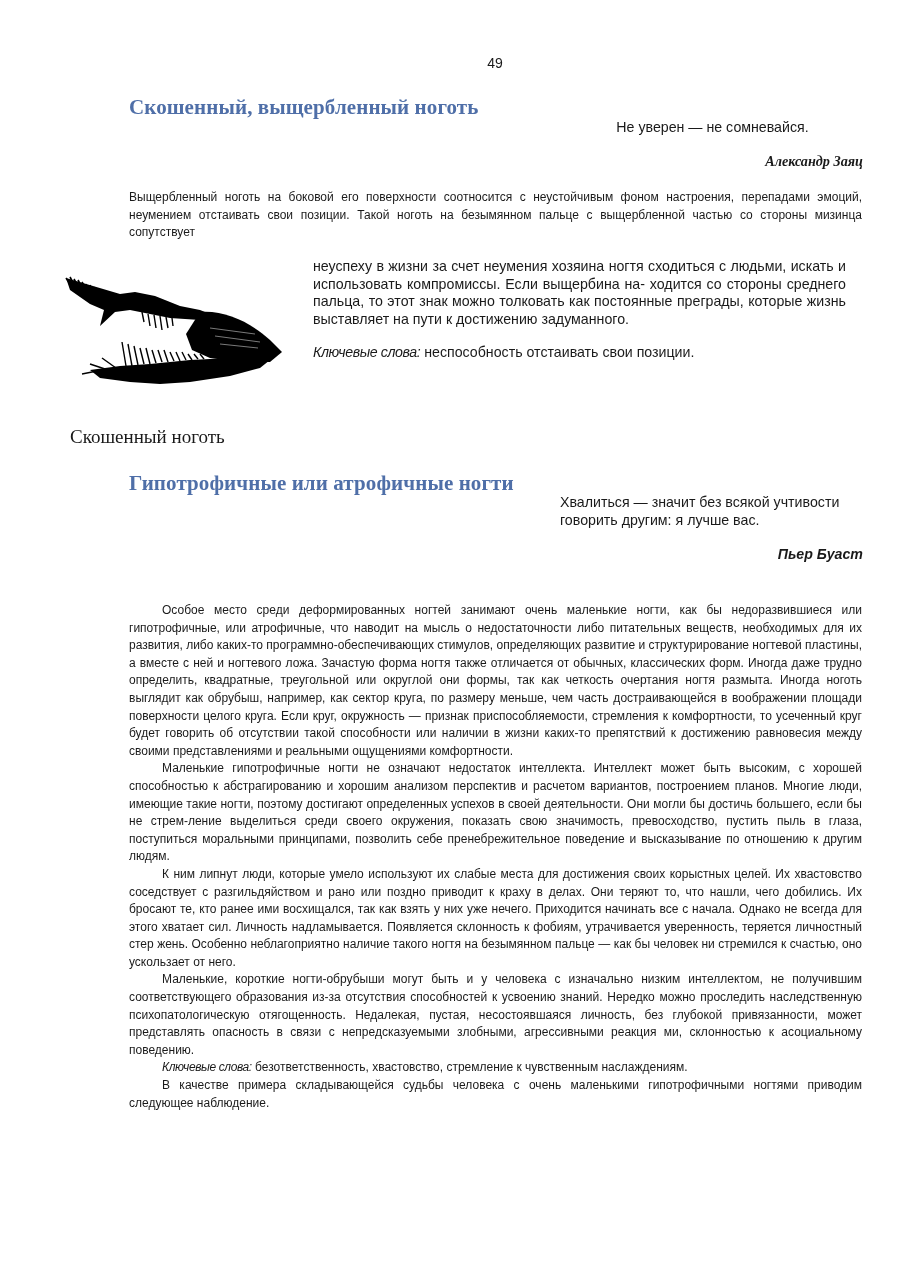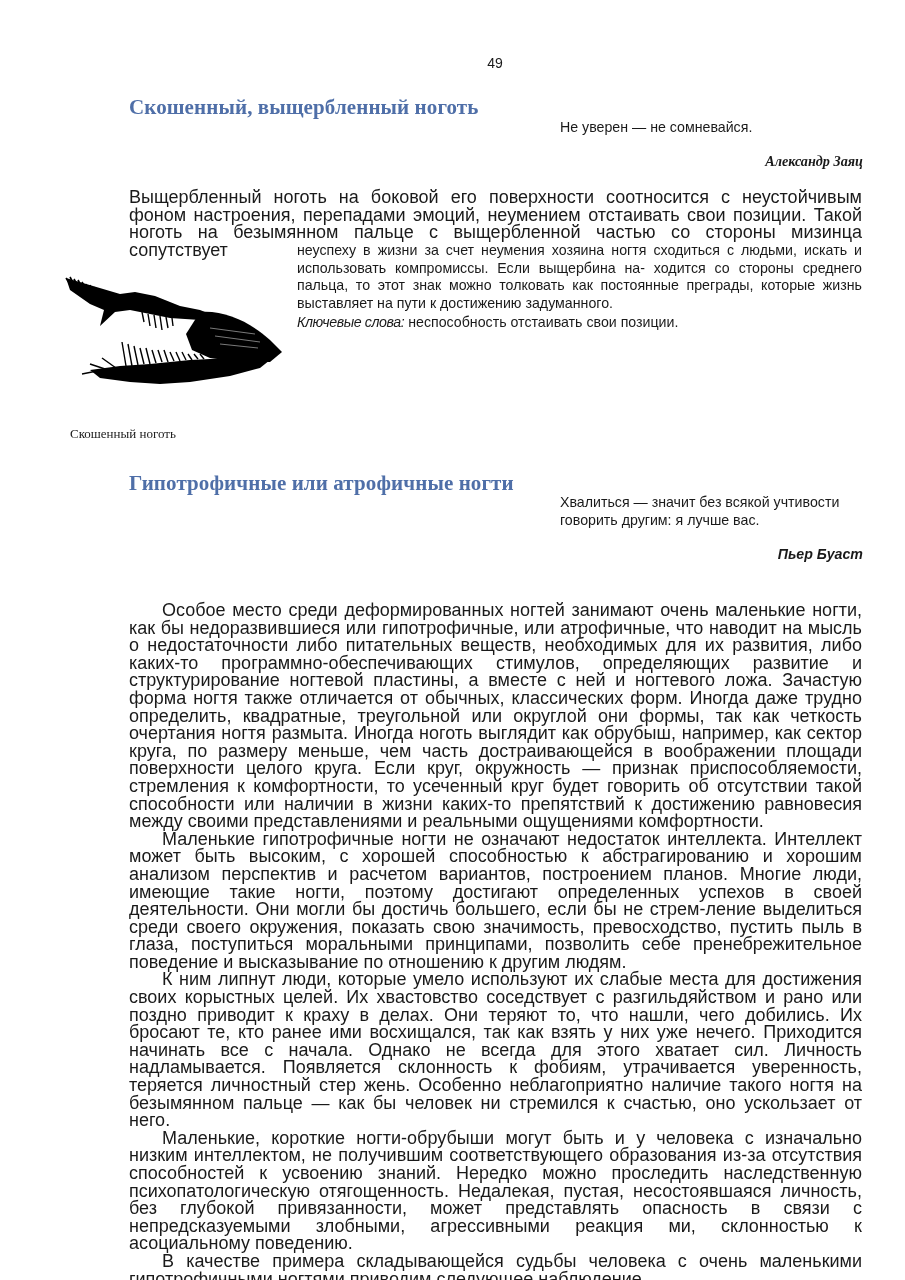--- a/index.html
+++ b/index.html
@@ -1,36 +1,36 @@
 <!DOCTYPE html>
 <html><head>
 <meta charset="utf-8">
 <style>
   html, body { margin: 0; padding: 0; background: #ffffff; }
   body { width: 905px; height: 1280px; position: relative; overflow: hidden; font-family: "Liberation Sans", sans-serif; color: #1a1a1a; }
   .page-number { position: absolute; top: 55px; left: 0; width: 990px; text-align: center; font-size: 14px; }
   .heading { position: absolute; left: 129px; font-family: "Liberation Serif", serif; font-weight: bold; font-size: 21px; color: #4f6fa8; letter-spacing: 0.1px; }
   .epigraph { position: absolute; left: 560px; width: 305px; font-size: 14.2px; line-height: 18px; }
   .epigraph-author { position: absolute; right: 42px; font-size: 14.2px; font-weight: bold; font-style: italic; }
-  .para { position: absolute; left: 129px; width: 733px; font-size: 18px; line-height: 17.6px; text-align: justify; }
+  .para { position: absolute; left: 129px; width: 733px; font-size: 12px; line-height: 17.6px; text-align: justify; }
   .para p { margin: 0; }
   .indent { text-indent: 33px; }
   .kw { font-style: italic; letter-spacing: -0.4px; }
   .wrap { position: absolute; left: 297px; width: 565px; font-size: 14.2px; line-height: 17.6px; text-align: justify; }
-  .wrap p { margin: 0; }
+  .wrap p { margin: 16px; }
   .figure { position: absolute; left: 60px; top: 270px; width: 230px; height: 125px; }
-  .caption { position: absolute; left: 70px; top: 426px; font-family: "Liberation Serif", serif; font-size: 13px; }
+  .caption { position: absolute; left: 70px; top: 426px; font-family: "Liberation Serif", serif; font-size: 19px; }
 </style>
 </head>
 <body>
 
 <div class="page-number">49</div>
 
 <div class="heading" style="top:95px;">Скошенный, выщербленный ноготь</div>
-<div class="epigraph" style="top:118px;">Не уверен — не сомневайся.</div>
+<div class="epigraph" style="top:118px;text-align:center;">Не уверен — не сомневайся.</div>
 <div class="epigraph-author" style="top:153px;font-family:Liberation Serif, serif;">Александр Заяц</div>
 
 <div class="para" style="top:189px;">
   <p style="text-align:justify;">Выщербленный ноготь на боковой его поверхности соотносится с неустойчивым фоном настроения, перепадами эмоций, неумением отстаивать свои позиции. Такой ноготь на безымянном пальце с выщербленной частью со стороны мизинца сопутствует</p>
 </div>
 
 <div class="wrap" style="top:242px;">
   <p>неуспеху в жизни за счет неумения хозяина ногтя сходиться с людьми, искать и использовать компромиссы. Если выщербина на- ходится со стороны среднего пальца, то этот знак можно толковать как постоянные преграды, которые жизнь выставляет на пути к достижению задуманного.</p>
   <p style="margin-top:2px; text-align:left;">
     <span class="kw">Ключевые слова:</span><span> неспособность отстаивать свои позиции.</span>
@@ -93,14 +93,17 @@
 
 <div class="heading" style="top:471px;">Гипотрофичные или атрофичные ногти</div>
 <div class="epigraph" style="top:493px;">Хвалиться — значит без всякой учтивости говорить другим: я лучше вас.</div>
 <div class="epigraph-author" style="top:546px;font-style:italic;">Пьер Буаст</div>
 
 <div class="para" style="top:602px;">
   <p class="indent">Особое место среди деформированных ногтей занимают очень маленькие ногти, как бы недоразвившиеся или гипотрофичные, или атрофичные, что наводит на мысль о недостаточности либо питательных веществ, необходимых для их развития, либо каких-то программно-обеспечивающих стимулов, определяющих развитие и структурирование ногтевой пластины, а вместе с ней и ногтевого ложа. Зачастую форма ногтя также отличается от обычных, классических форм. Иногда даже трудно определить, квадратные, треугольной или округлой они формы, так как четкость очертания ногтя размыта. Иногда ноготь выглядит как обрубыш, например, как сектор круга, по размеру меньше, чем часть достраивающейся в воображении площади поверхности целого круга. Если круг, окружность — признак приспособляемости, стремления к комфортности, то усеченный круг будет говорить об отсутствии такой способности или наличии в жизни каких-то препятствий к достижению равновесия между своими представлениями и реальными ощущениями комфортности.</p>
   <p class="indent">Маленькие гипотрофичные ногти не означают недостаток интеллекта. Интеллект может быть высоким, с хорошей способностью к абстрагированию и хорошим анализом перспектив и расчетом вариантов, построением планов. Многие люди, имеющие такие ногти, поэтому достигают определенных успехов в своей деятельности. Они могли бы достичь большего, если бы не стрем-ление выделиться среди своего окружения, показать свою значимость, превосходство, пустить пыль в глаза, поступиться моральными принципами, позволить себе пренебрежительное поведение и высказывание по отношению к другим людям.</p>
   <p class="indent">К ним липнут люди, которые умело используют их слабые места для достижения своих корыстных целей. Их хвастовство соседствует с разгильдяйством и рано или поздно приводит к краху в делах. Они теряют то, что нашли, чего добились. Их бросают те, кто ранее ими восхищался, так как взять у них уже нечего. Приходится начинать все с начала. Однако не всегда для этого хватает сил. Личность надламывается. Появляется склонность к фобиям, утрачивается уверенность, теряется личностный стер жень. Особенно неблагоприятно наличие такого ногтя на безымянном пальце — как бы человек ни стремился к счастью, оно ускользает от него.</p>
   <p class="indent">Маленькие, короткие ногти-обрубыши могут быть и у человека с изначально низким интеллектом, не получившим соответствующего образования из-за отсутствия способностей к усвоению знаний. Нередко можно проследить наследственную психопатологическую отягощенность. Недалекая, пустая, несостоявшаяся личность, без глубокой привязанности, может представлять опасность в связи с непредсказуемыми злобными, агрессивными реакция ми, склонностью к асоциальному поведению.</p>
+  <p class="indent">
+    <span class="kw">Ключевые слова:</span><span> безответственность, хвастовство, стремление к чувственным наслаждениям.</span>
+  </p>
   <p class="indent">В качестве примера складывающейся судьбы человека с очень маленькими гипотрофичными ногтями приводим следующее наблюдение.</p>
 </div>
 
 </body></html>

